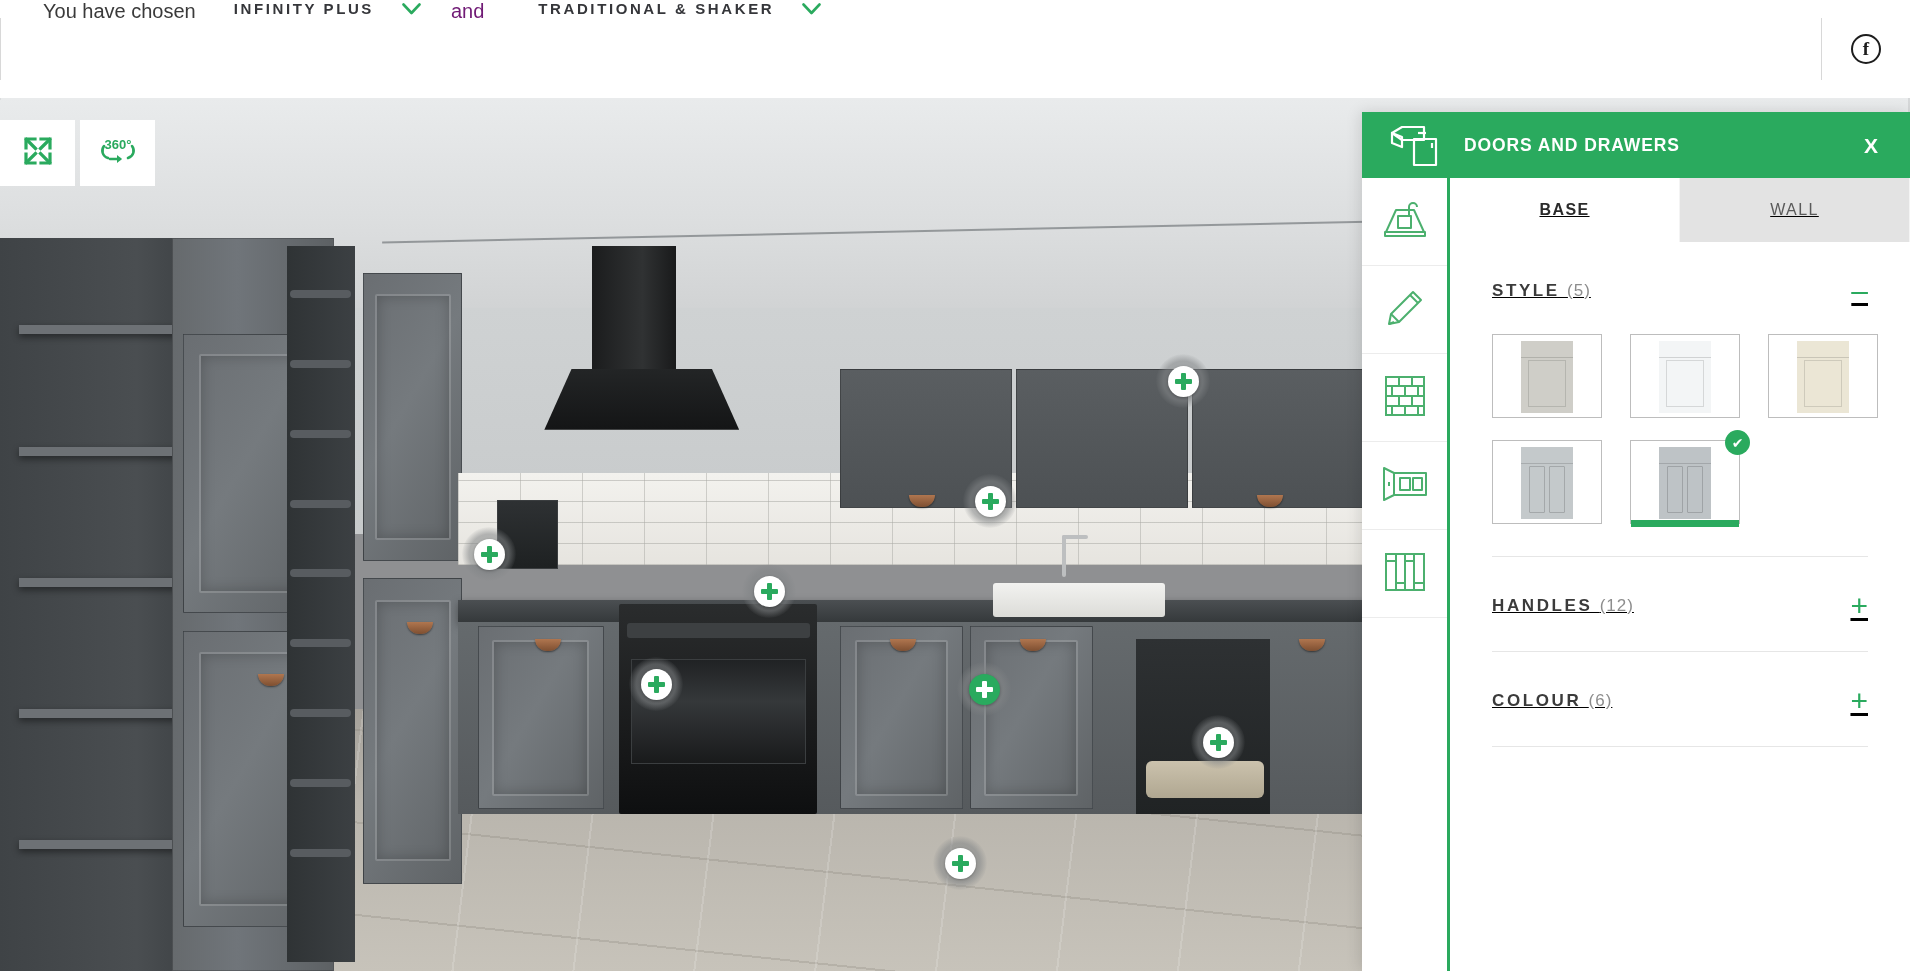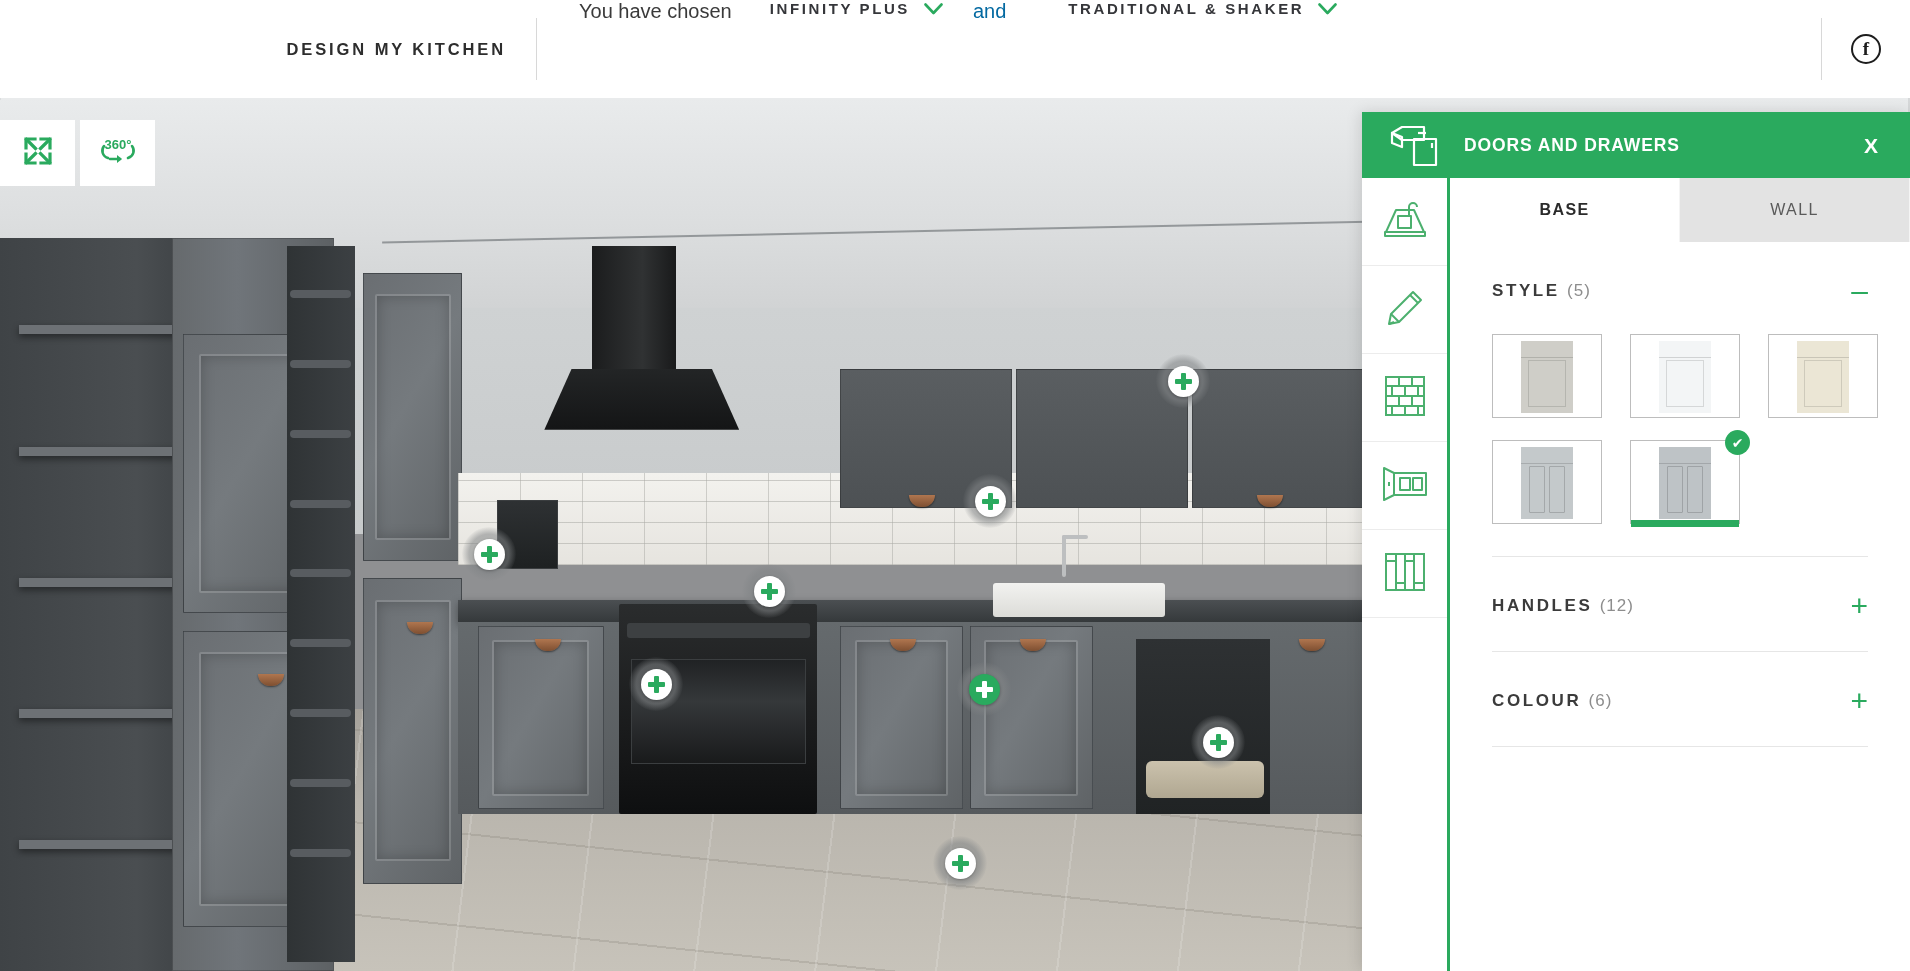--- a/index.html
+++ b/index.html
@@ -19,28 +19,28 @@
   .tb-left { flex: 0 0 536px; display: flex; align-items: center; justify-content: flex-end;
              padding-right: 30px; }
   .brand {
     font-size: 16.5px; letter-spacing: 2.9px; font-weight: 600; color: #2d2d2d;
     white-space: nowrap;
   }
   .tb-div { width: 1px; background: #d8d8d8; margin: 18px 0; flex: 0 0 1px; }
   .tb-mid { flex: 1 1 auto; display: flex; align-items: flex-start; padding-left: 42px; gap: 0; }
   .chosen-label { font-size: 20px; color: #3a3a3a; font-weight: 400; white-space: nowrap; }
   .choice {
-    display: inline-flex; align-items: center; gap: 14px; cursor: pointer;
+    display: inline-flex; align-items: center; gap: 28px; cursor: pointer;
     margin-left: 38px; margin-right: 8px;
   }
   .choice-txt {
     font-size: 15px; letter-spacing: 2.6px; font-weight: 700; color: #35363a;
     white-space: nowrap;
   }
-  .and-label { font-size: 20px; color: #0369a1; margin-left: 22px; margin-right: 24px; }
+  .and-label { font-size: 20px; color: #701a75; margin-left: 22px; margin-right: 16px; }
   .chev { display: inline-block; width: 19px; height: 12px; }
   .chev svg { display: block; }
   .tb-fb { flex: 0 0 88px; display: flex; align-items: center; justify-content: center; }
   .fb-circle {
     width: 30px; height: 30px; border-radius: 50%; border: 2px solid #1d1d1d;
     display: flex; align-items: center; justify-content: center;
     font-family: "Liberation Serif", serif; font-weight: 700; font-size: 19px;
     color: #1d1d1d; line-height: 1; padding-bottom: 2px; cursor: pointer;
   }
   .done-btn {
@@ -233,21 +233,21 @@
   }
   .ph-icon { width: 62px; flex: 0 0 62px; display: flex; align-items: center; }
   .ph-title {
     flex: 1 1 auto; color: #fff; font-size: 17.5px; font-weight: 700;
     letter-spacing: .9px; padding-left: 14px;
   }
   .ph-close {
     color: #fff; font-size: 21px; font-weight: 700; cursor: pointer;
     padding: 6px 10px; line-height: 1;
   }
-  .panel-body { flex: 1 1 auto; display: flex; min-height: 0; }
+  .panel-body { flex: 1 1 auto; display: flex; min-height: 0; text-decoration: underline; }
   .icon-rail {
     flex: 0 0 88px; background: #fff; border-right: 3px solid #2aaa5e;
     display: flex; flex-direction: column;
   }
   .rail-item {
     height: 88px; display: flex; align-items: center; justify-content: center;
     border-bottom: 1px solid #ececec; cursor: pointer;
   }
   .rail-fill { flex: 1 1 auto; }
   .panel-main { flex: 1 1 auto; display: flex; flex-direction: column; min-width: 0; }
@@ -301,23 +301,20 @@
     border-radius: 50%; background: #2aaa5e; color: #fff;
     display: flex; align-items: center; justify-content: center; font-size: 14px;
   }
 </style>
 </head>
 <body>
 
 <div id="app">
 
   <div class="topbar">
-    <div class="tb-left">
-      <span class="brand">DESIGN MY KITCHEN</span>
-    </div>
     <div class="tb-div"></div>
     <div class="tb-mid">
       <span class="chosen-label">You have chosen</span>
       <span class="choice">
         <span class="choice-txt">INFINITY PLUS</span>
         <span class="chev">
           <svg width="19" height="12" viewBox="0 0 19 12">
               <path d="M1.5 1.5L9.5 10 17.5 1.5" fill="none" stroke="#2aaa5e" stroke-width="2.6" stroke-linecap="round" stroke-linejoin="round"></path>
             </svg>
         </span>

